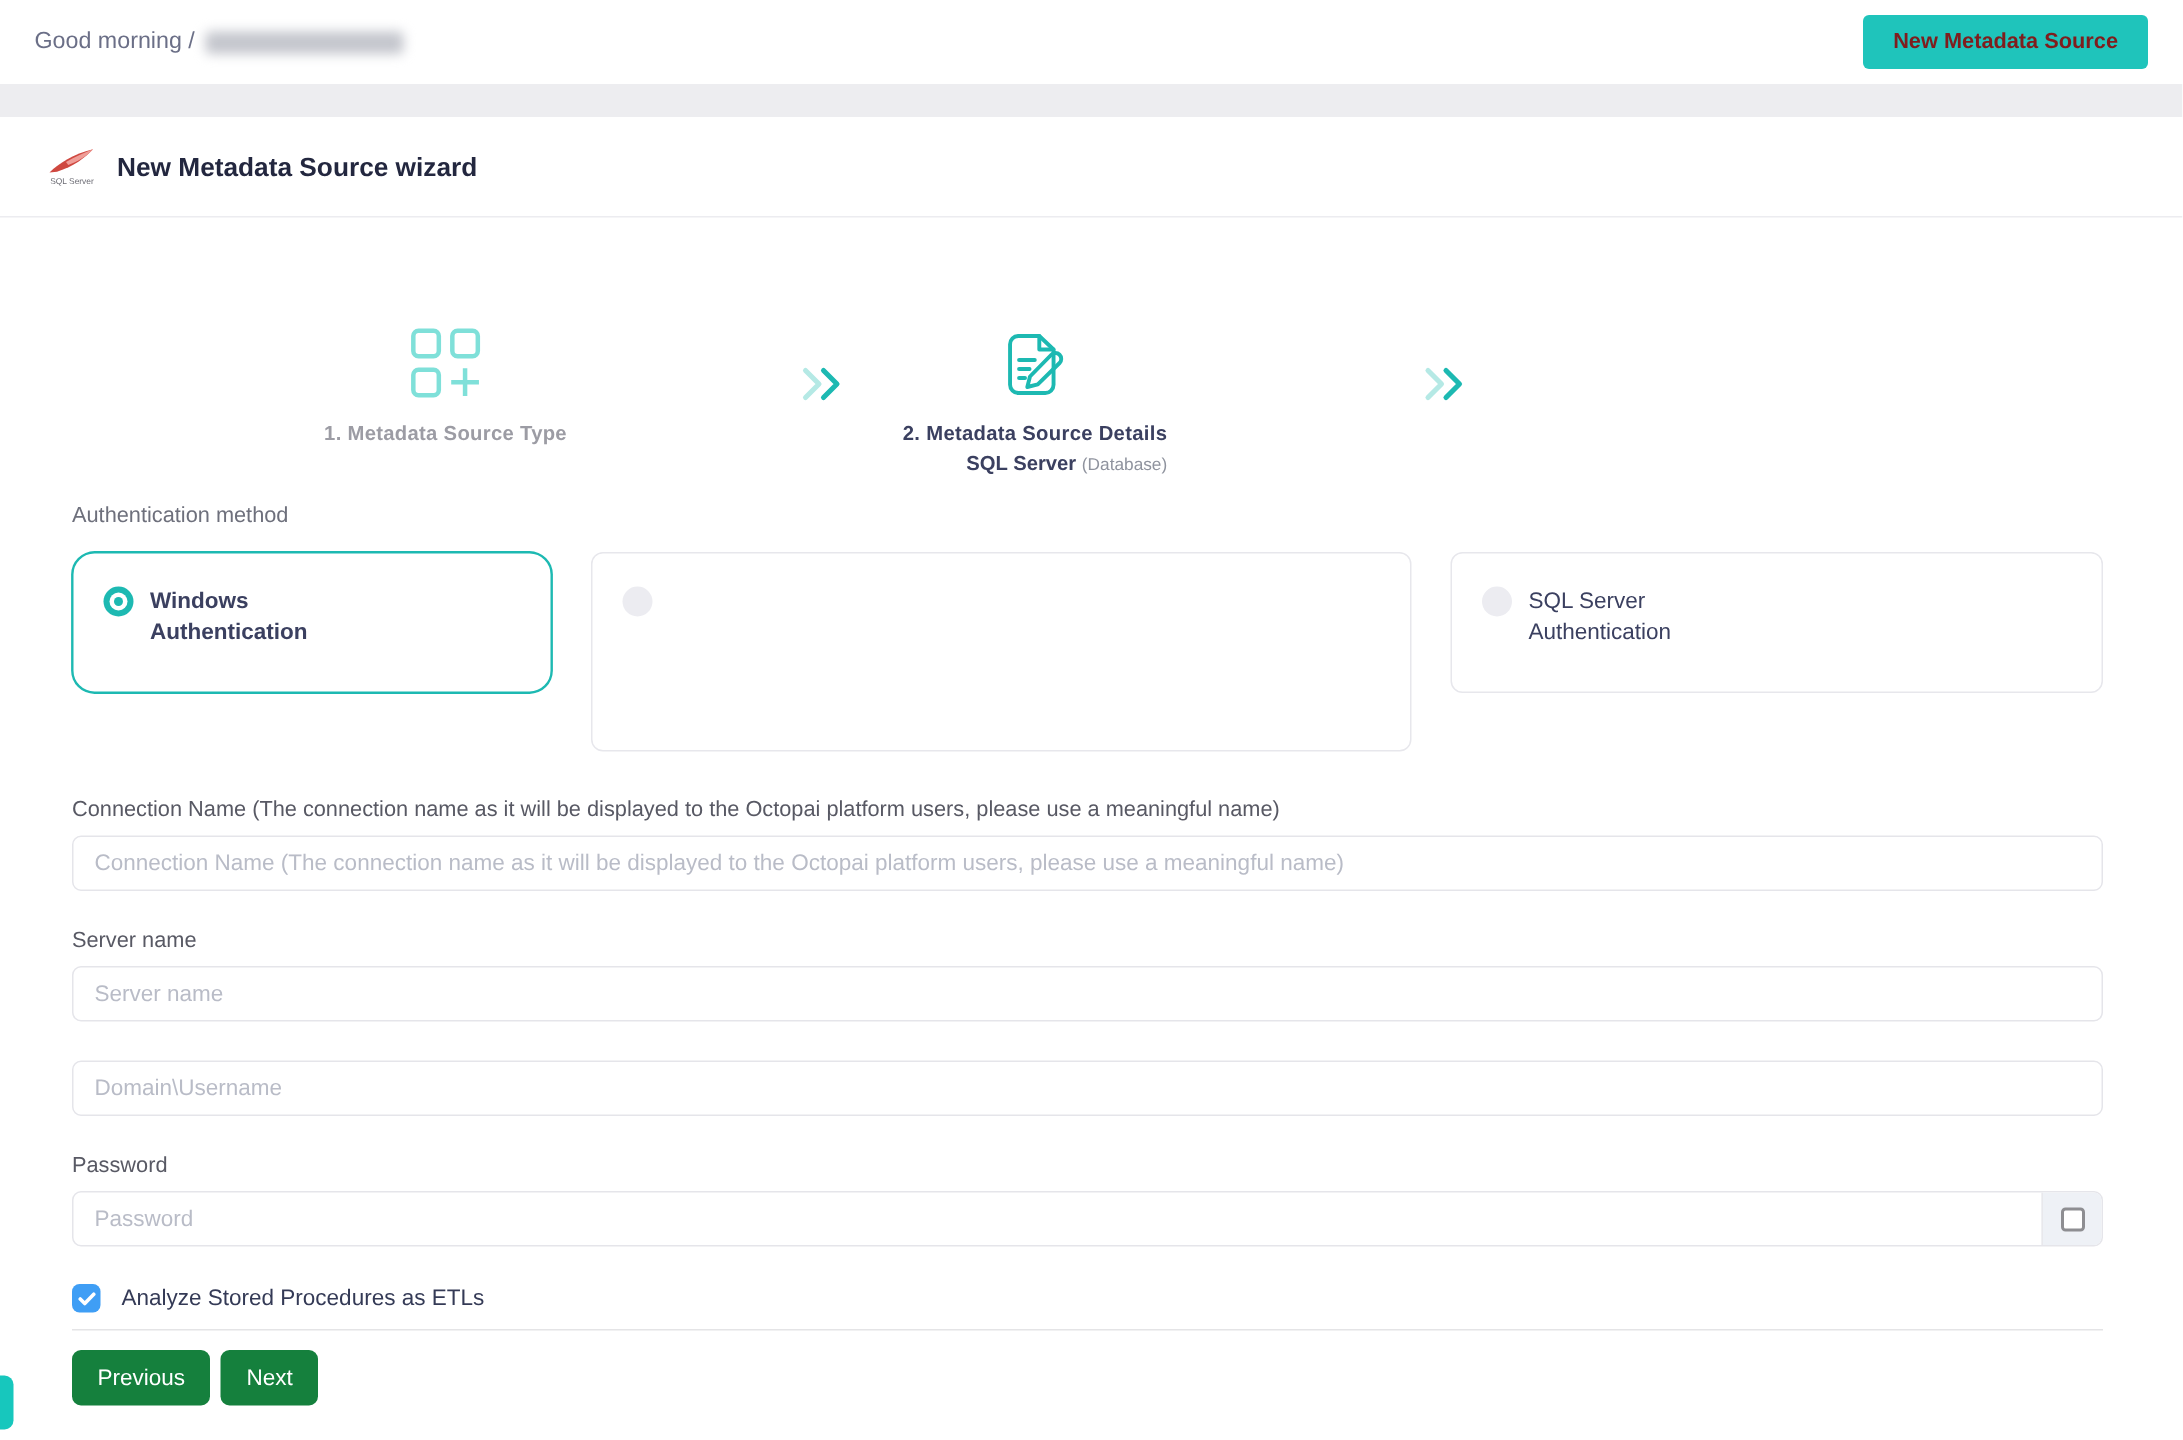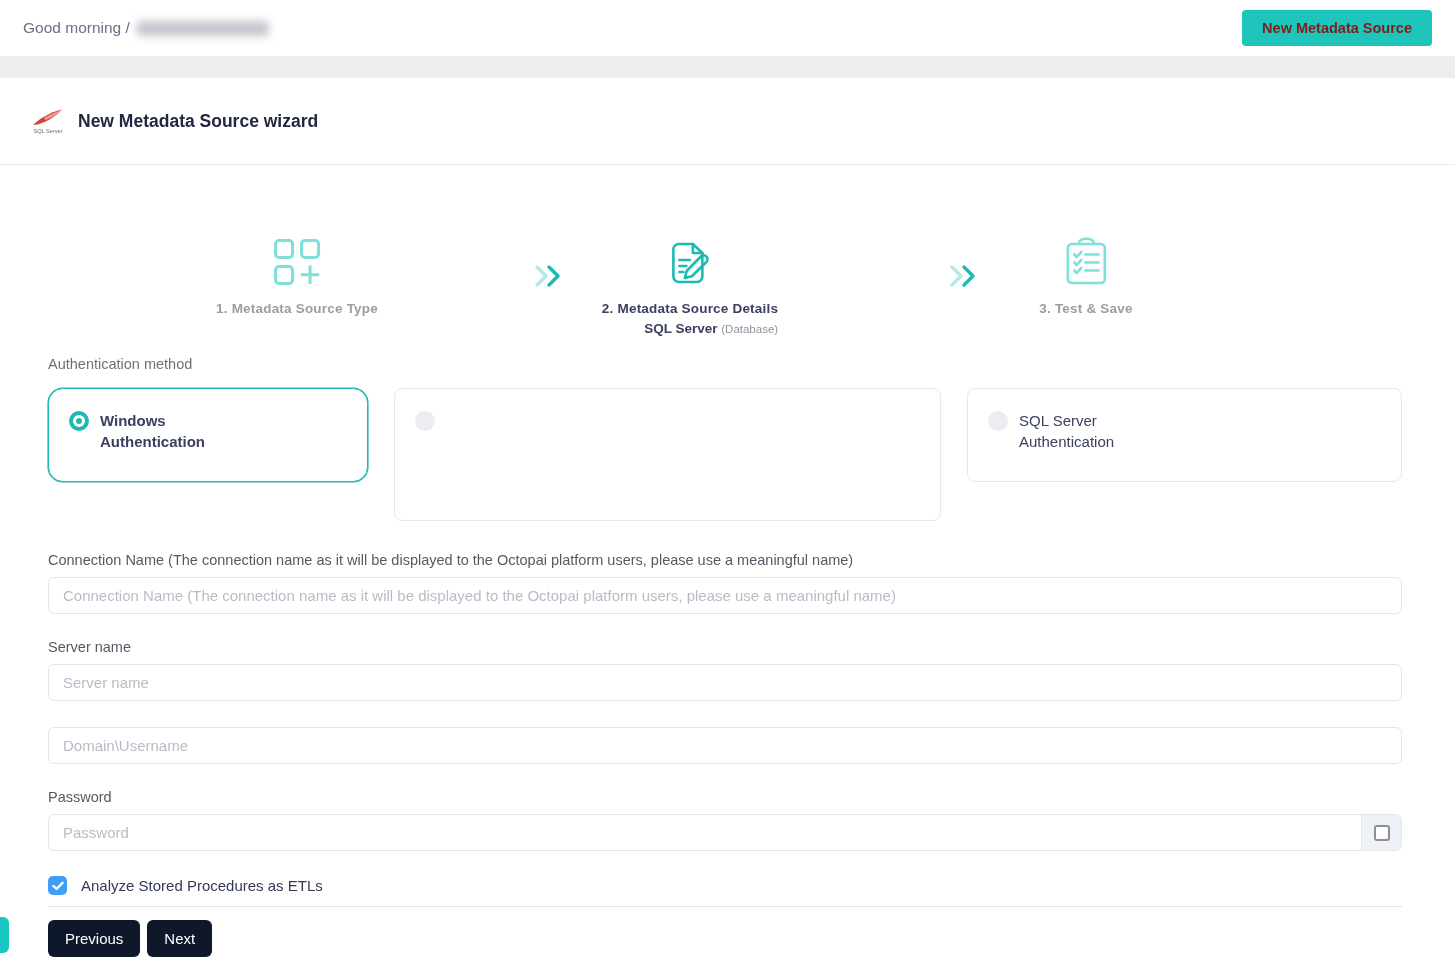--- a/index.html
+++ b/index.html
@@ -14,21 +14,21 @@
             justify-content:space-between; padding:0 23px; }
   .greeting { display:flex; align-items:center; gap:7px; color:#6b6f87; font-size:15.5px; }
   .redacted { width:132px; height:15px; background:#c4c6cd; border-radius:3px; filter:blur(4px); }
   .new-ms-btn { background:#1fc4bb; color:#7f1d1d; border:none; border-radius:4px;
                 height:36px; padding:0 20px; font-size:14.5px; font-weight:bold;
                 font-family:inherit; cursor:pointer; }
 
   .gray-strip { height:22px; background:#ededf0; }
 
   
-  .wizard-header { height:87px; background:#fff; display:flex; align-items:center;
+  .wizard-header { height:67px; background:#fff; display:flex; align-items:center;
                    padding:0 30px; border-bottom:1px solid #ececf0; }
   .sql-logo { width:36px; flex:none; }
   .wizard-title { margin-left:12px; font-size:17.5px; font-weight:bold; color:#23273f; }
 
   
   .steps { position:relative; height:112px; margin-top:66px; }
   .step { position:absolute; top:0; transform:translateX(-50%); text-align:right; white-space:nowrap; }
   .step-icon-box { height:56px; display:flex; align-items:flex-end; justify-content:center; margin-bottom:14px; }
   .step-label { font-size:13.5px; font-weight:bold; color:#9c9ca4; letter-spacing:.2px; }
   .step.active .step-label { color:#3b4060; }
@@ -72,21 +72,21 @@
   .pw-checkbox { width:16px; height:16px; background:#fff; border:2px solid #8e8e92;
                  border-radius:3px; cursor:pointer; }
 
   
   .analyze { display:flex; align-items:center; gap:14px; margin-top:25px; }
   .cbox { width:19px; height:19px; border-radius:5px; background:#3f9ef5;
           display:flex; align-items:center; justify-content:center; cursor:pointer; flex:none; }
   .analyze-label { font-size:15px; color:#343a56; }
   .divider { border:none; border-top:1px solid #e4e4e6; margin-top:11px; }
   .btn-row { display:flex; gap:7px; margin-top:13px; }
-  .btn { background:#0f172a; color:#fff; border:none; border-radius:6px; height:37px;
+  .btn { background:#15803d; color:#fff; border:none; border-radius:6px; height:37px;
          padding:0 17px; font-size:15px; font-family:inherit; cursor:pointer; }
 
   .side-tab { position:absolute; left:0; top:917px; width:9px; height:36px;
               background:#17c7bd; border-radius:0 6px 6px 0; cursor:pointer; }
 </style>
 </head>
 <body>
 
 <div class="topbar">
   <div class="greeting">
@@ -140,35 +140,20 @@
       <span>SQL Server</span>
       <span class="note">(Database)</span>
     </div>
   </div>
 
   <svg class="chev" style="left:963px" width="30" height="24" viewBox="0 0 30 24" fill="none" stroke-width="3.4" stroke-linecap="round" stroke-linejoin="round">
     <polyline points="4,3 13,12 4,21" stroke="#b5e9e5"></polyline>
     <polyline points="16,3 25,12 16,21" stroke="#1db9b2"></polyline>
   </svg>
 
-  <div class="step" style="left:1086px">
-    <div class="step-icon-box">
-      <svg width="46" height="50" viewBox="0 0 46 50" fill="none" stroke="#7fe0d9" stroke-width="2.6" stroke-linejoin="round" stroke-linecap="round">
-        <rect x="4.5" y="7" width="37" height="39" rx="4"></rect>
-        <path d="M15.5 7 v-0.5 c0-3 3.3-4.8 7.5-4.8 s7.5 1.8 7.5 4.8 V7"></path>
-        <polyline points="11,17.5 13.5,20 18,14.8"></polyline>
-        <path d="M22 17.5 h13"></path>
-        <polyline points="11,25.5 13.5,28 18,22.8"></polyline>
-        <path d="M22 25.5 h13"></path>
-        <polyline points="11,33.5 13.5,36 18,30.8"></polyline>
-        <path d="M22 33.5 h13"></path>
-      </svg>
-    </div>
-    <div class="step-label">3. Test &amp; Save</div>
-  </div>
 </div>
 
 <div class="content">
 
   <div class="auth-label">Authentication method</div>
 
   <div class="auth-cards">
     <div class="auth-card c1 selected">
       <span class="radio checked"></span>
       <span class="opt-label">Windows Authentication</span>

